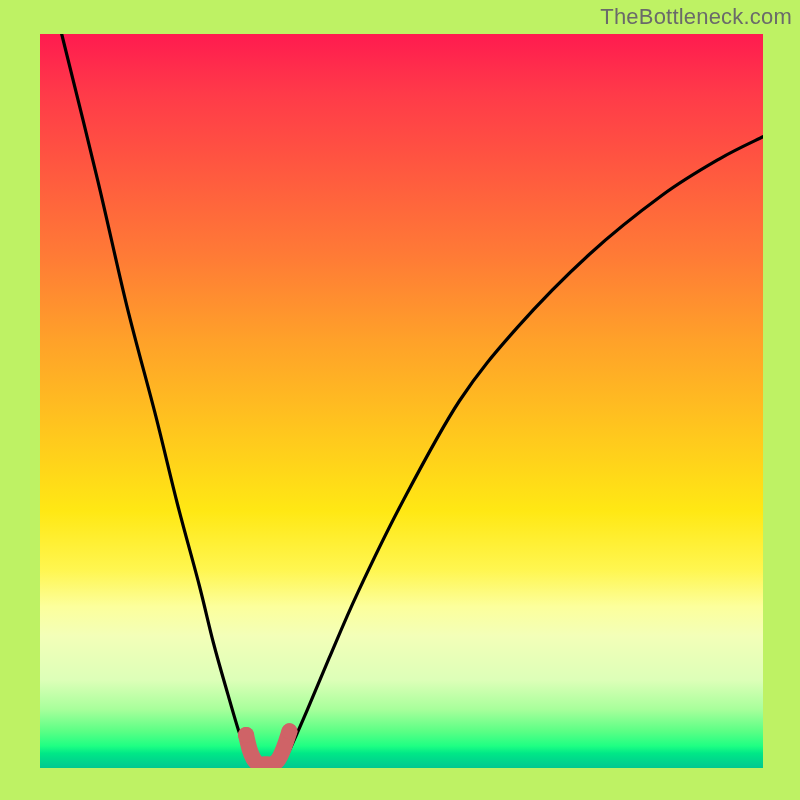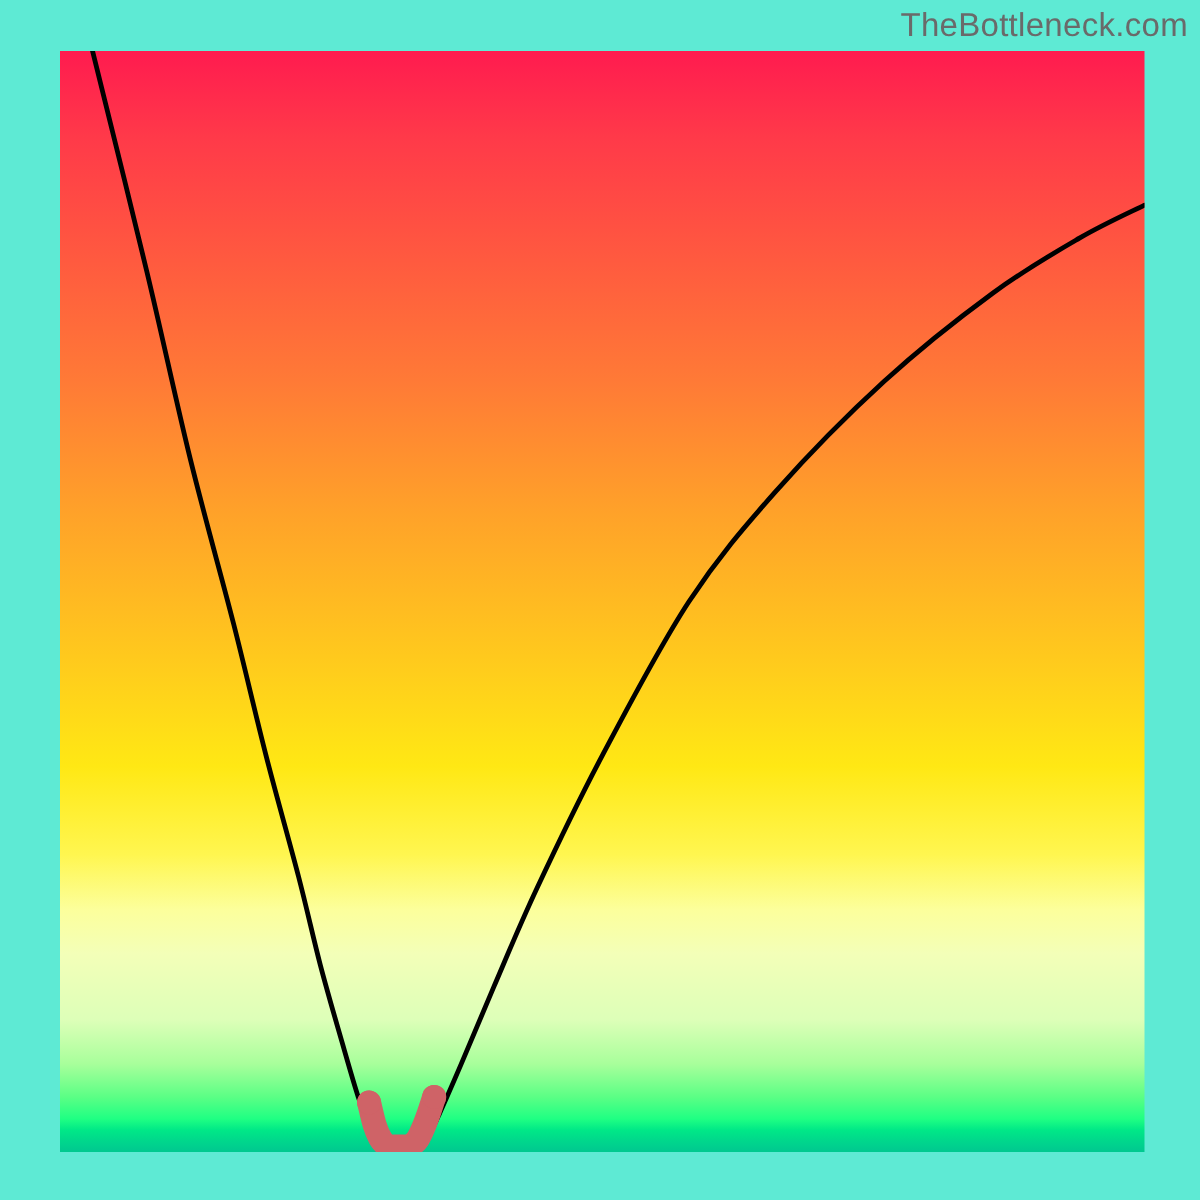--- a/index.html
+++ b/index.html
@@ -8,21 +8,21 @@
     width: 800px;
     height: 800px;
     background: #000;
     overflow: hidden;
     font-family: Arial, Helvetica, sans-serif;
   }
   .frame {
     position: absolute;
     left: 0; top: 0;
     width: 800px; height: 800px;
-    background: #5eead4;
+    background: #bef264;
   }
   .plot {
     position: absolute;
     left: 40px;
     top: 34px;
     width: 723px;
     height: 734px;
     background: linear-gradient(to bottom,
       #ff1b4f 0%,
       #ff3a49 8%,

